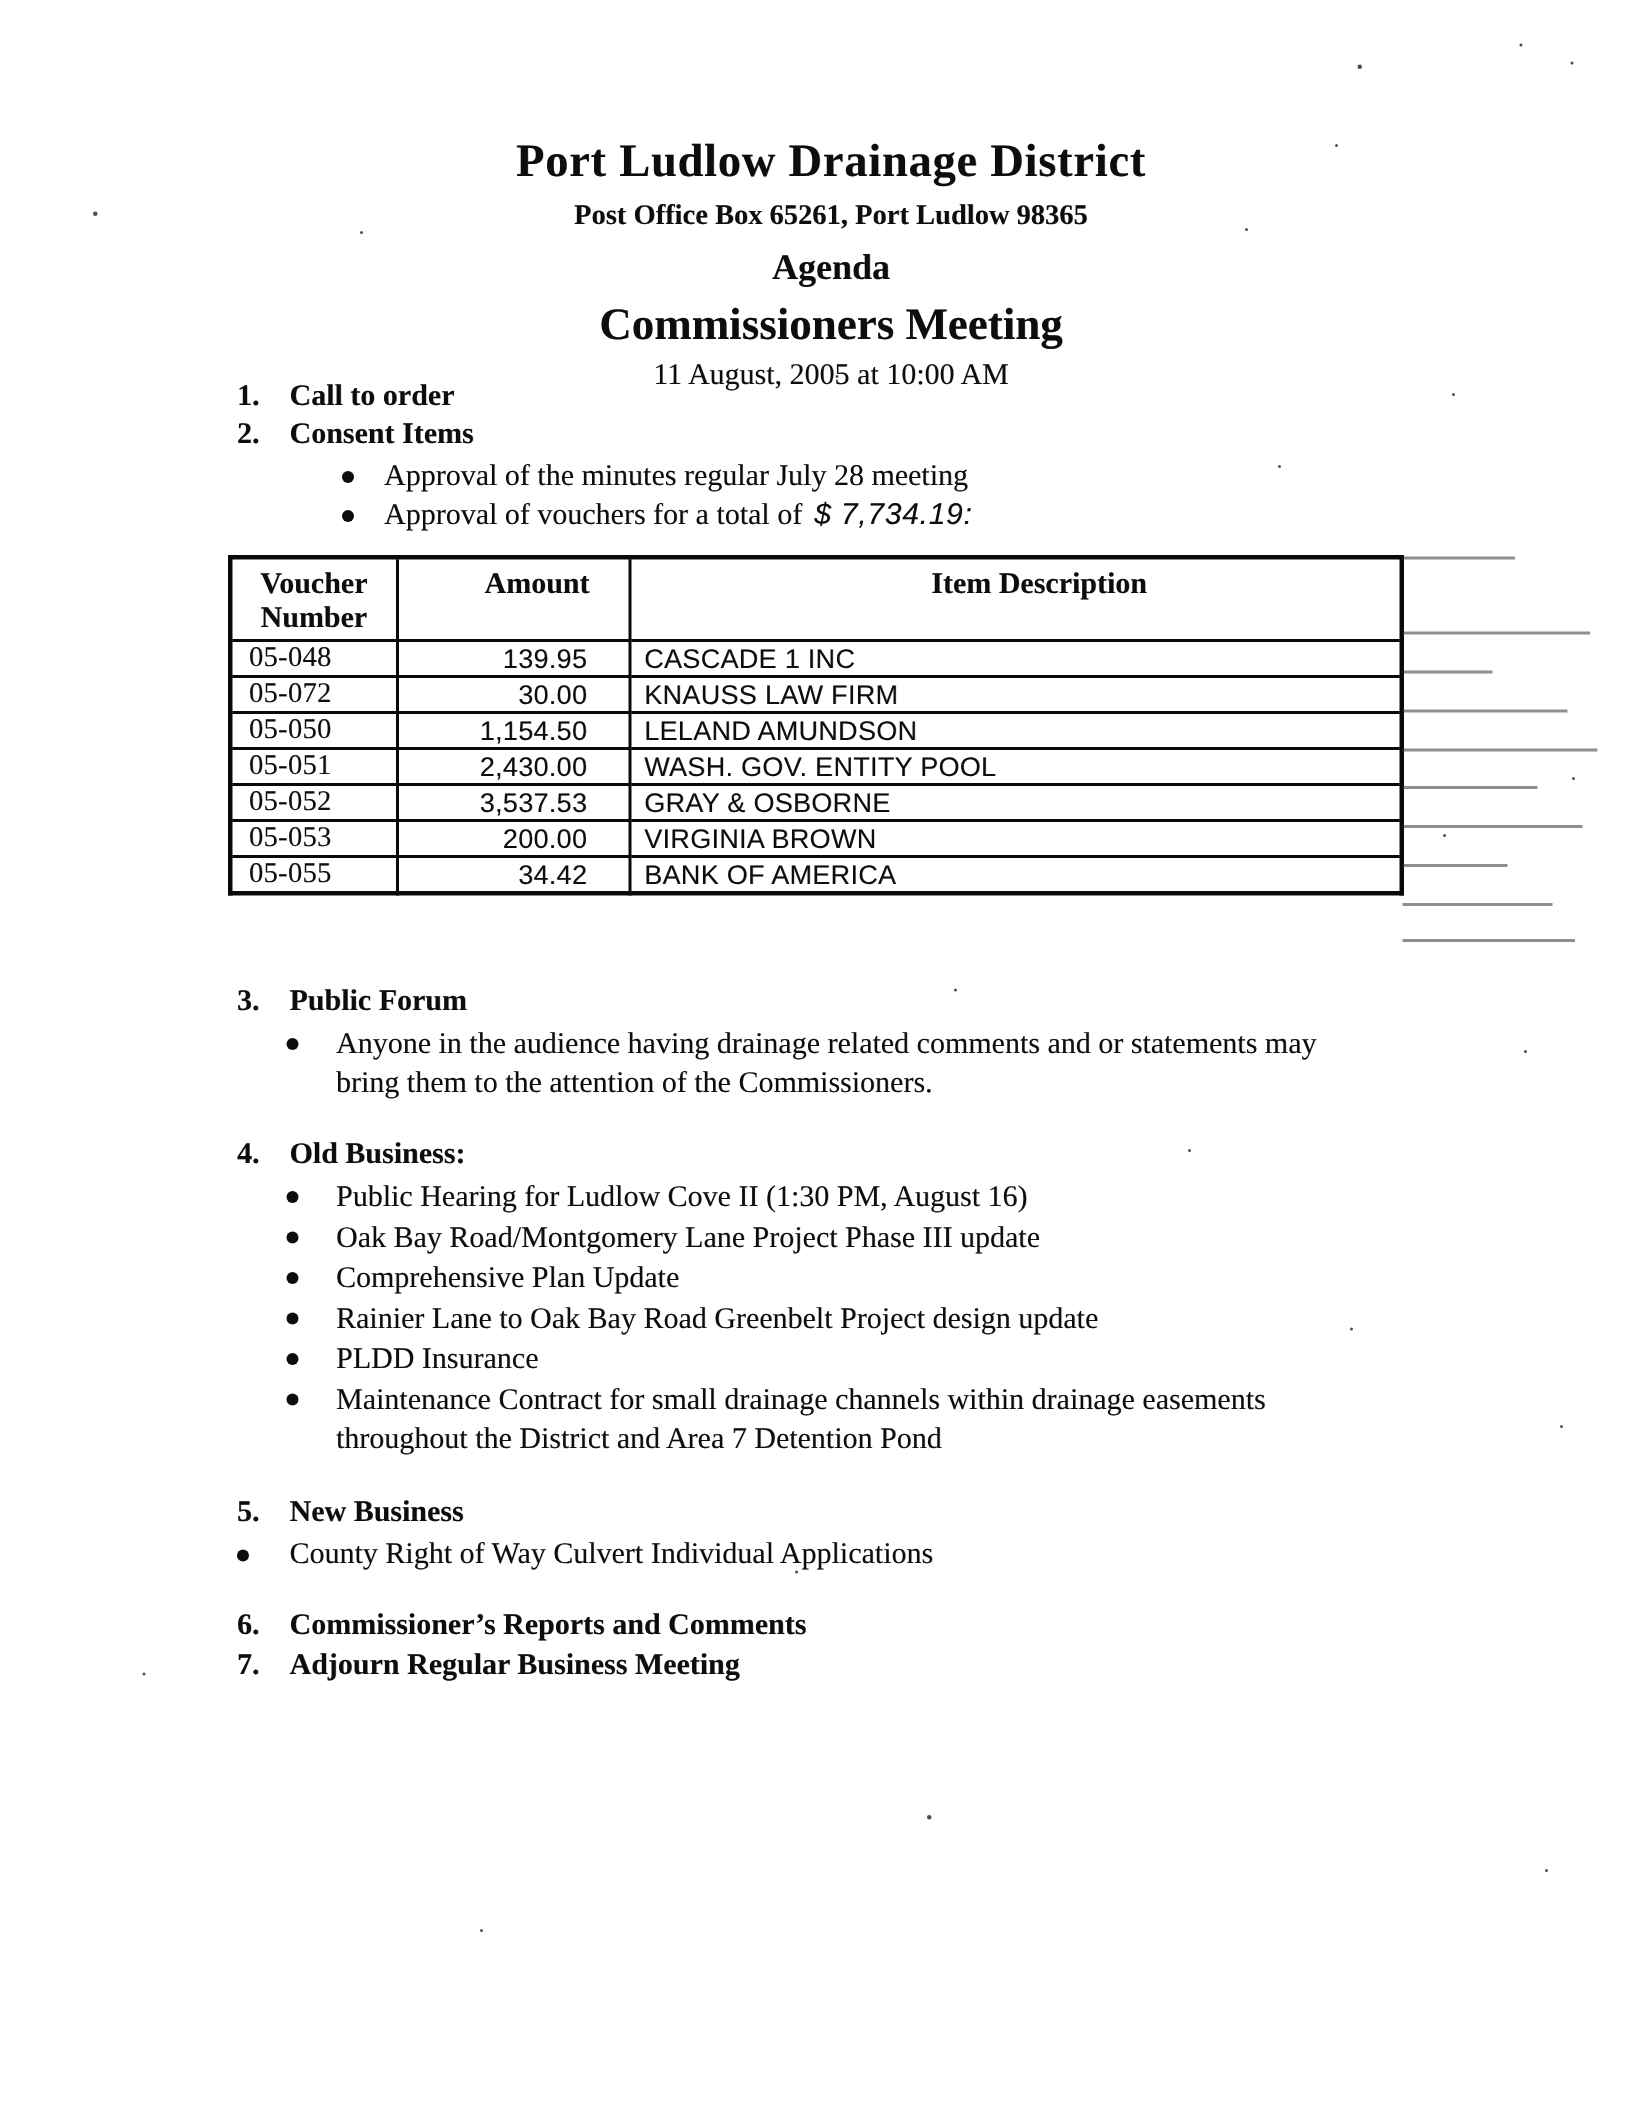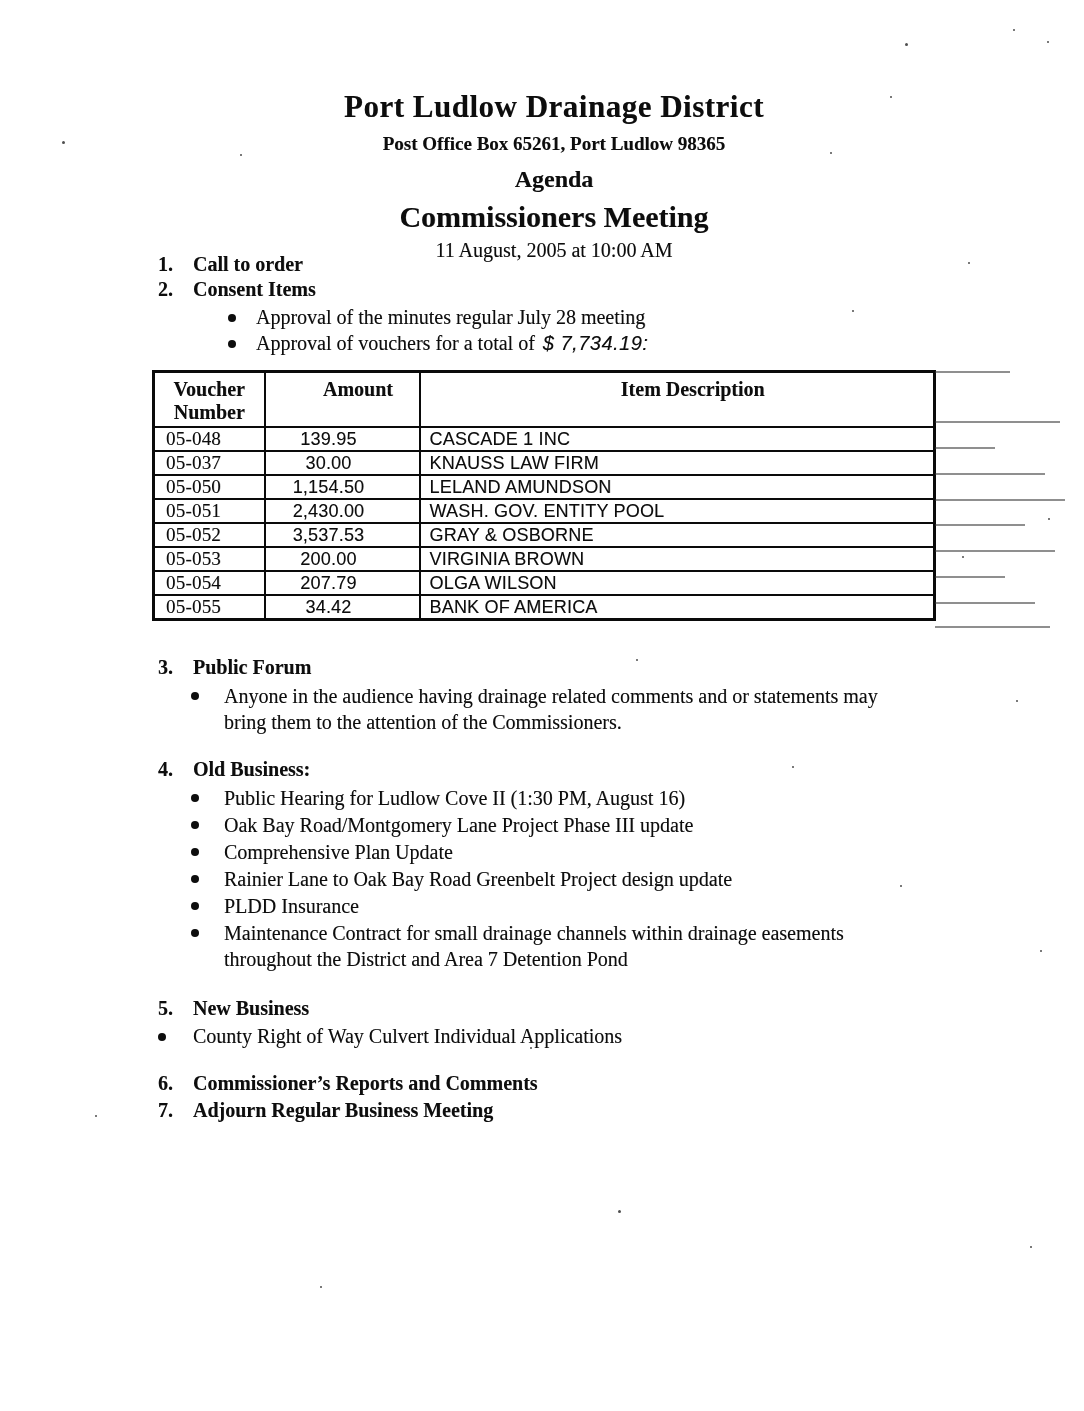--- a/index.html
+++ b/index.html
@@ -50,21 +50,21 @@
   .voucher-table th, .voucher-table td { border:2px solid #0a0a0a; }
   .voucher-table th {
     height:47px; vertical-align:top; padding-top:5px;
     font-size:20px; font-weight:bold; text-align:center; line-height:23px;padding-left:33px;
   }
   .voucher-table td {
     height:22px; font-family:"Liberation Sans","DejaVu Sans",sans-serif;
     font-size:18px; letter-spacing:0.2px; padding:0;
   }
   .voucher-table td.c-voucher { padding-left:11px; font-size:19px; font-family:"Liberation Serif","DejaVu Serif",serif; }
-  .voucher-table td.c-amount  { text-align:center; padding-right:27px; }
+  .voucher-table td.c-amount  { text-align:right; padding-right:27px; }
   .voucher-table td.c-desc    { padding-left:9px; }
 
   
   .speck { position:absolute; background:#222; border-radius:50%; opacity:0.8; }
   .tail  { position:absolute; height:2px; background:#333; opacity:0.55; }
 </style>
 </head>
 <body>
 
 <div class="page">
@@ -116,21 +116,21 @@
         <th>Item Description</th>
       </tr>
     </thead>
     <tbody id="voucher-tbody">
         <tr>
           <td class="c-voucher">05-048</td>
           <td class="c-amount">139.95</td>
           <td class="c-desc">CASCADE 1 INC</td>
         </tr>
         <tr>
-          <td class="c-voucher">05-037</td>
+          <td class="c-voucher">05-072</td>
           <td class="c-amount">30.00</td>
           <td class="c-desc">KNAUSS LAW FIRM</td>
         </tr>
         <tr>
           <td class="c-voucher">05-050</td>
           <td class="c-amount">1,154.50</td>
           <td class="c-desc">LELAND AMUNDSON</td>
         </tr>
         <tr>
           <td class="c-voucher">05-051</td>
@@ -139,25 +139,20 @@
         </tr>
         <tr>
           <td class="c-voucher">05-052</td>
           <td class="c-amount">3,537.53</td>
           <td class="c-desc">GRAY &amp; OSBORNE</td>
         </tr>
         <tr>
           <td class="c-voucher">05-053</td>
           <td class="c-amount">200.00</td>
           <td class="c-desc">VIRGINIA BROWN</td>
-        </tr>
-        <tr>
-          <td class="c-voucher">05-054</td>
-          <td class="c-amount">207.79</td>
-          <td class="c-desc">OLGA WILSON</td>
         </tr>
         <tr>
           <td class="c-voucher">05-055</td>
           <td class="c-amount">34.42</td>
           <td class="c-desc">BANK OF AMERICA</td>
         </tr>
       </tbody>
   </table>
 
   <div id="agenda-bottom" class="agenda-block">

